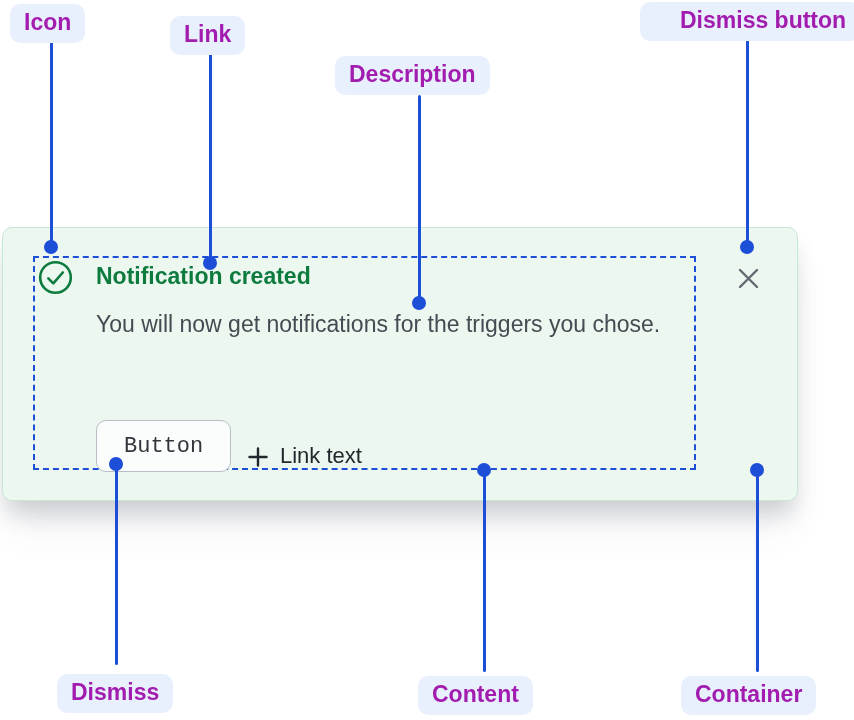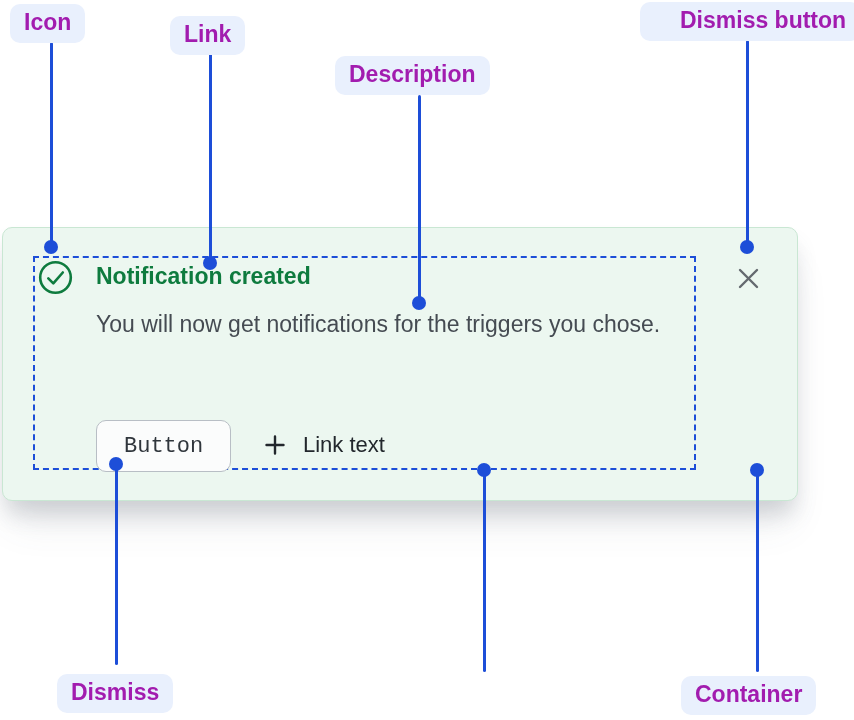--- a/index.html
+++ b/index.html
@@ -127,26 +127,26 @@
     border: 1.5px solid #b8bec5;
     border-radius: 10px;
     font-family: Liberation Mono, monospace;
     font-size: 22px;
     color: #30363c;
     cursor: pointer;
   }
 
   .action-link {
     position: absolute;
-    left: 263px;
+    left: 246px;
     top: 420px;
     height: 49px;
     display: flex;
-    align-items: center;
-    gap: 16px;
+    align-items: flex-end;
+    gap: 10px;
     cursor: pointer;
     color: #22272c;
     font-size: 22px;
     font-weight: 500;
   }
 
   .dismiss-button {
     position: absolute;
     left: 731px;
     top: 261px;
@@ -212,15 +212,16 @@
   <div class="callout-dot dot-dismiss"></div>
   <div class="callout-dot dot-actions"></div>
   <div class="callout-dot dot-content"></div>
   <div class="callout-dot dot-container"></div>
 
   <div class="pill pill-icon">Icon</div>
   <div class="pill pill-title">Link</div>
   <div class="pill pill-description">Description</div>
   <div class="pill pill-dismiss">Dismiss button</div>
   <div class="pill pill-actions">Dismiss</div>
+  <div class="pill pill-content">Content</div>
   <div class="pill pill-container">Container</div>
 
 </div>
 
 </body></html>

